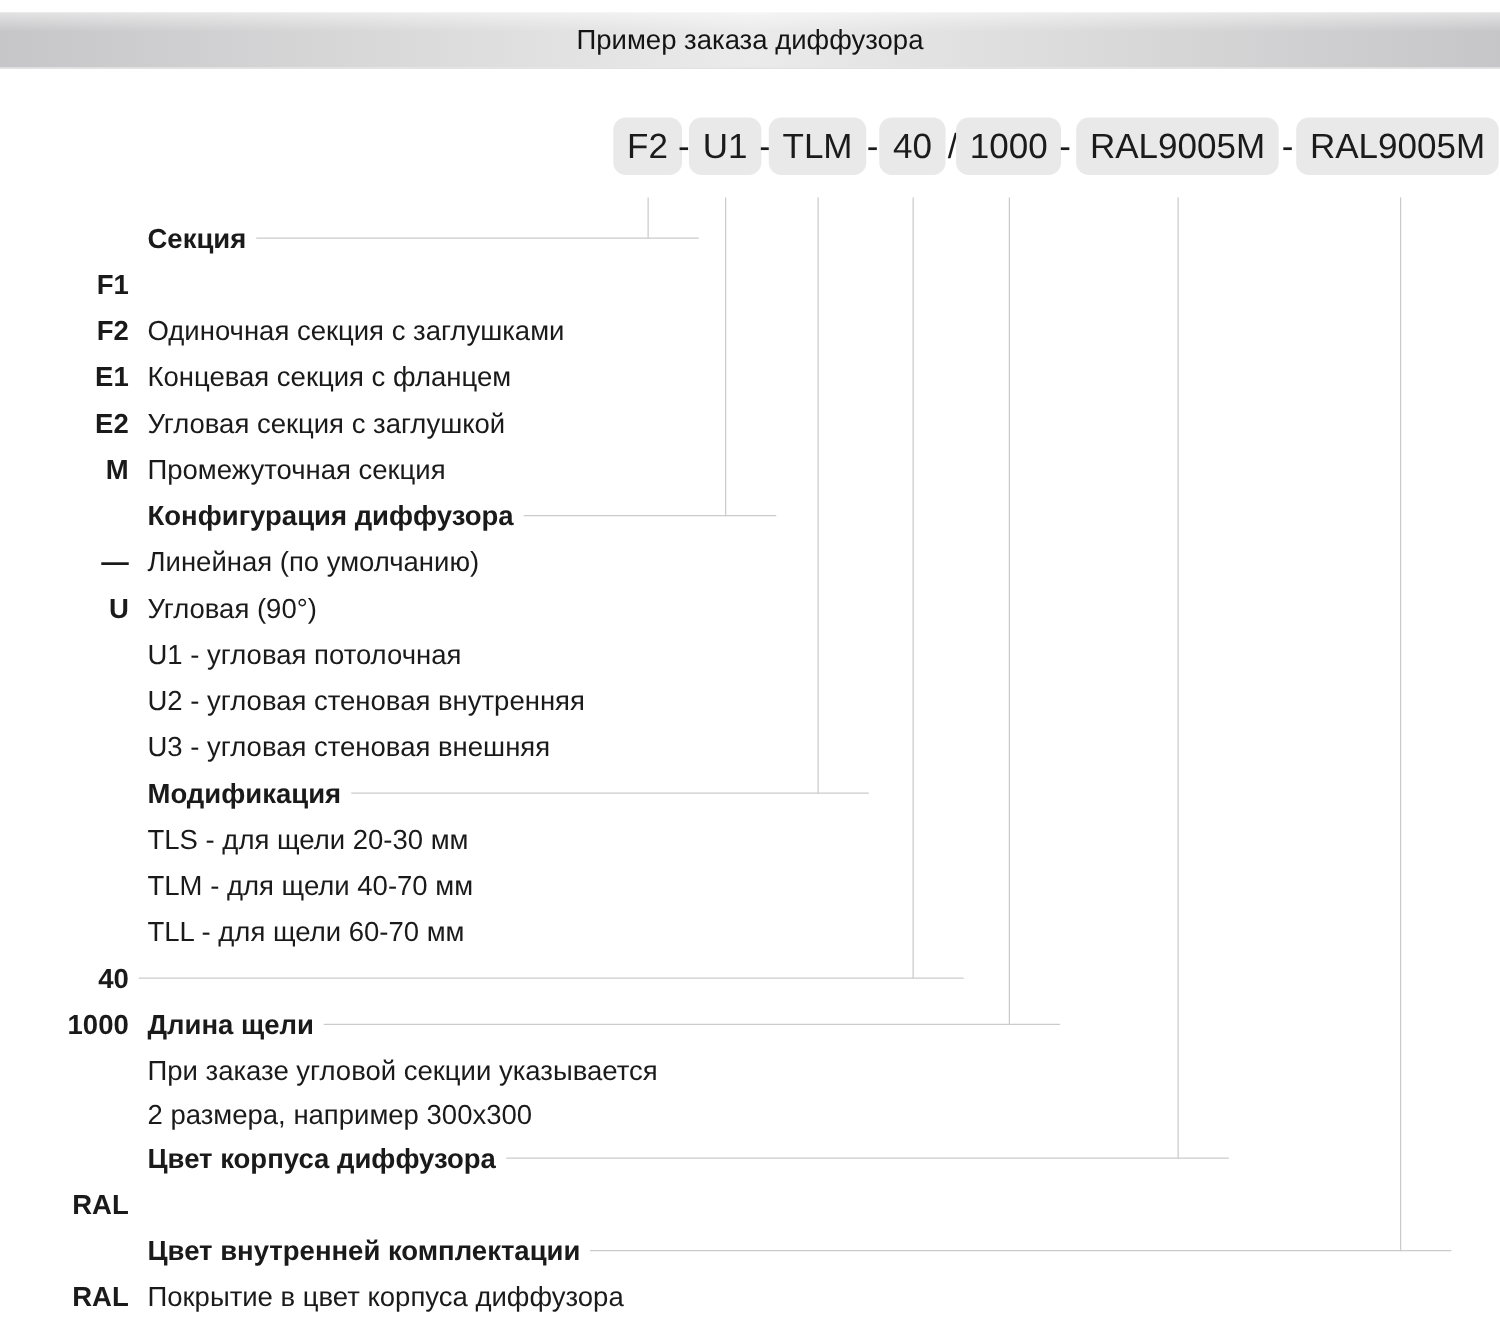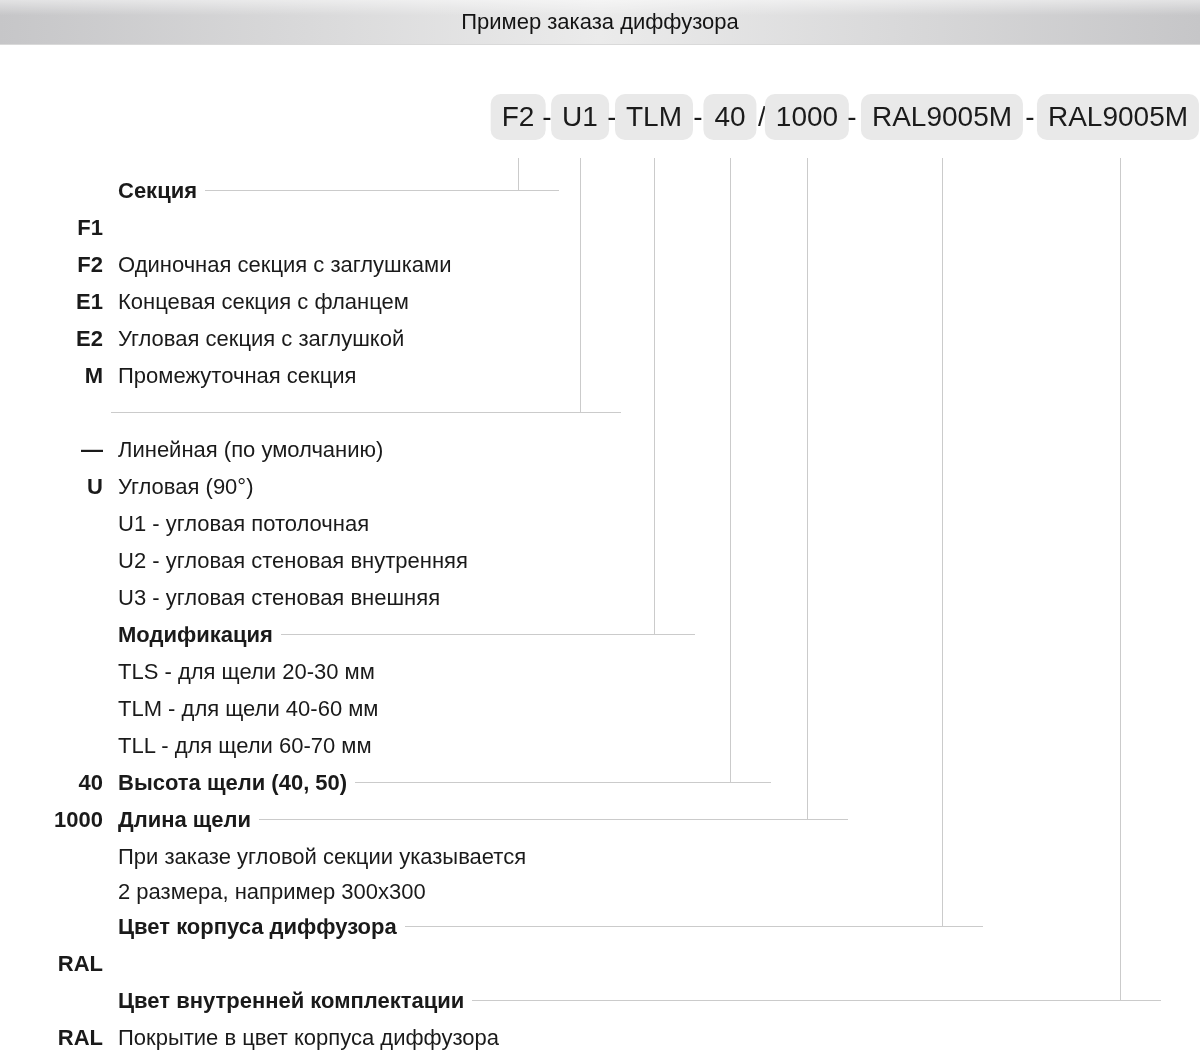--- a/index.html
+++ b/index.html
@@ -2,21 +2,21 @@
 <html><head>
 <meta charset="utf-8">
 <style>
   html,body{margin:0;padding:0;background:#fff;}
   .page{
     position:relative;width:1200px;height:1060px;overflow:hidden;background:#fff;
     font-family:"Liberation Sans","DejaVu Sans",sans-serif;color:#1a1a1a;
   }
   
   .titlebar{
-    position:absolute;left:0;top:0;width:1200px;height:44px;
+    position:absolute;left:0;top:10px;width:1200px;height:44px;
     background:
       linear-gradient(180deg, rgba(255,255,255,.5) 0%, rgba(255,255,255,0) 35%),
       linear-gradient(90deg, #c6c6c8 0%, #ebebeb 50%, #c6c6c8 100%);
     border-bottom:1px solid #d9d9d9;
     display:flex;align-items:center;justify-content:center;
   }
   .titlebar .t{font-size:22px;color:#141414;}
   
   .code-row{position:absolute;left:0;top:94px;width:1200px;height:46px;}
   .code-box{
@@ -100,20 +100,21 @@
       <span class="txt">Угловая секция с заглушкой</span>
     </div>
 
     <div class="row">
       <span class="code">M</span>
       <span class="txt">Промежуточная секция</span>
     </div>
 
     <div class="row" style="width:581px">
       <span class="code"></span>
+      <span class="txt b">Конфигурация диффузора</span>
       <span class="hline"></span>
     </div>
 
     <div class="row">
       <span class="code">—</span>
       <span class="txt">Линейная (по умолчанию)</span>
     </div>
 
     <div class="row">
       <span class="code">U</span>
@@ -141,31 +142,30 @@
       <span class="hline"></span>
     </div>
 
     <div class="row">
       <span class="code"></span>
       <span class="txt">TLS - для щели 20-30 мм</span>
     </div>
 
     <div class="row">
       <span class="code"></span>
-      <span class="txt">TLM - для щели 40-60 мм</span>
+      <span class="txt">TLM - для щели 40-70 мм</span>
     </div>
 
     <div class="row">
       <span class="code"></span>
       <span class="txt">TLL - для щели 60-70 мм</span>
     </div>
 
     <div class="row" style="width:731px">
       <span class="code">40</span>
-      <span class="txt b">Высота щели (40, 50)</span>
       <span class="hline"></span>
     </div>
 
     <div class="row" style="width:808px">
       <span class="code">1000</span>
       <span class="txt b">Длина щели</span>
       <span class="hline"></span>
     </div>
 
     <div class="row">

